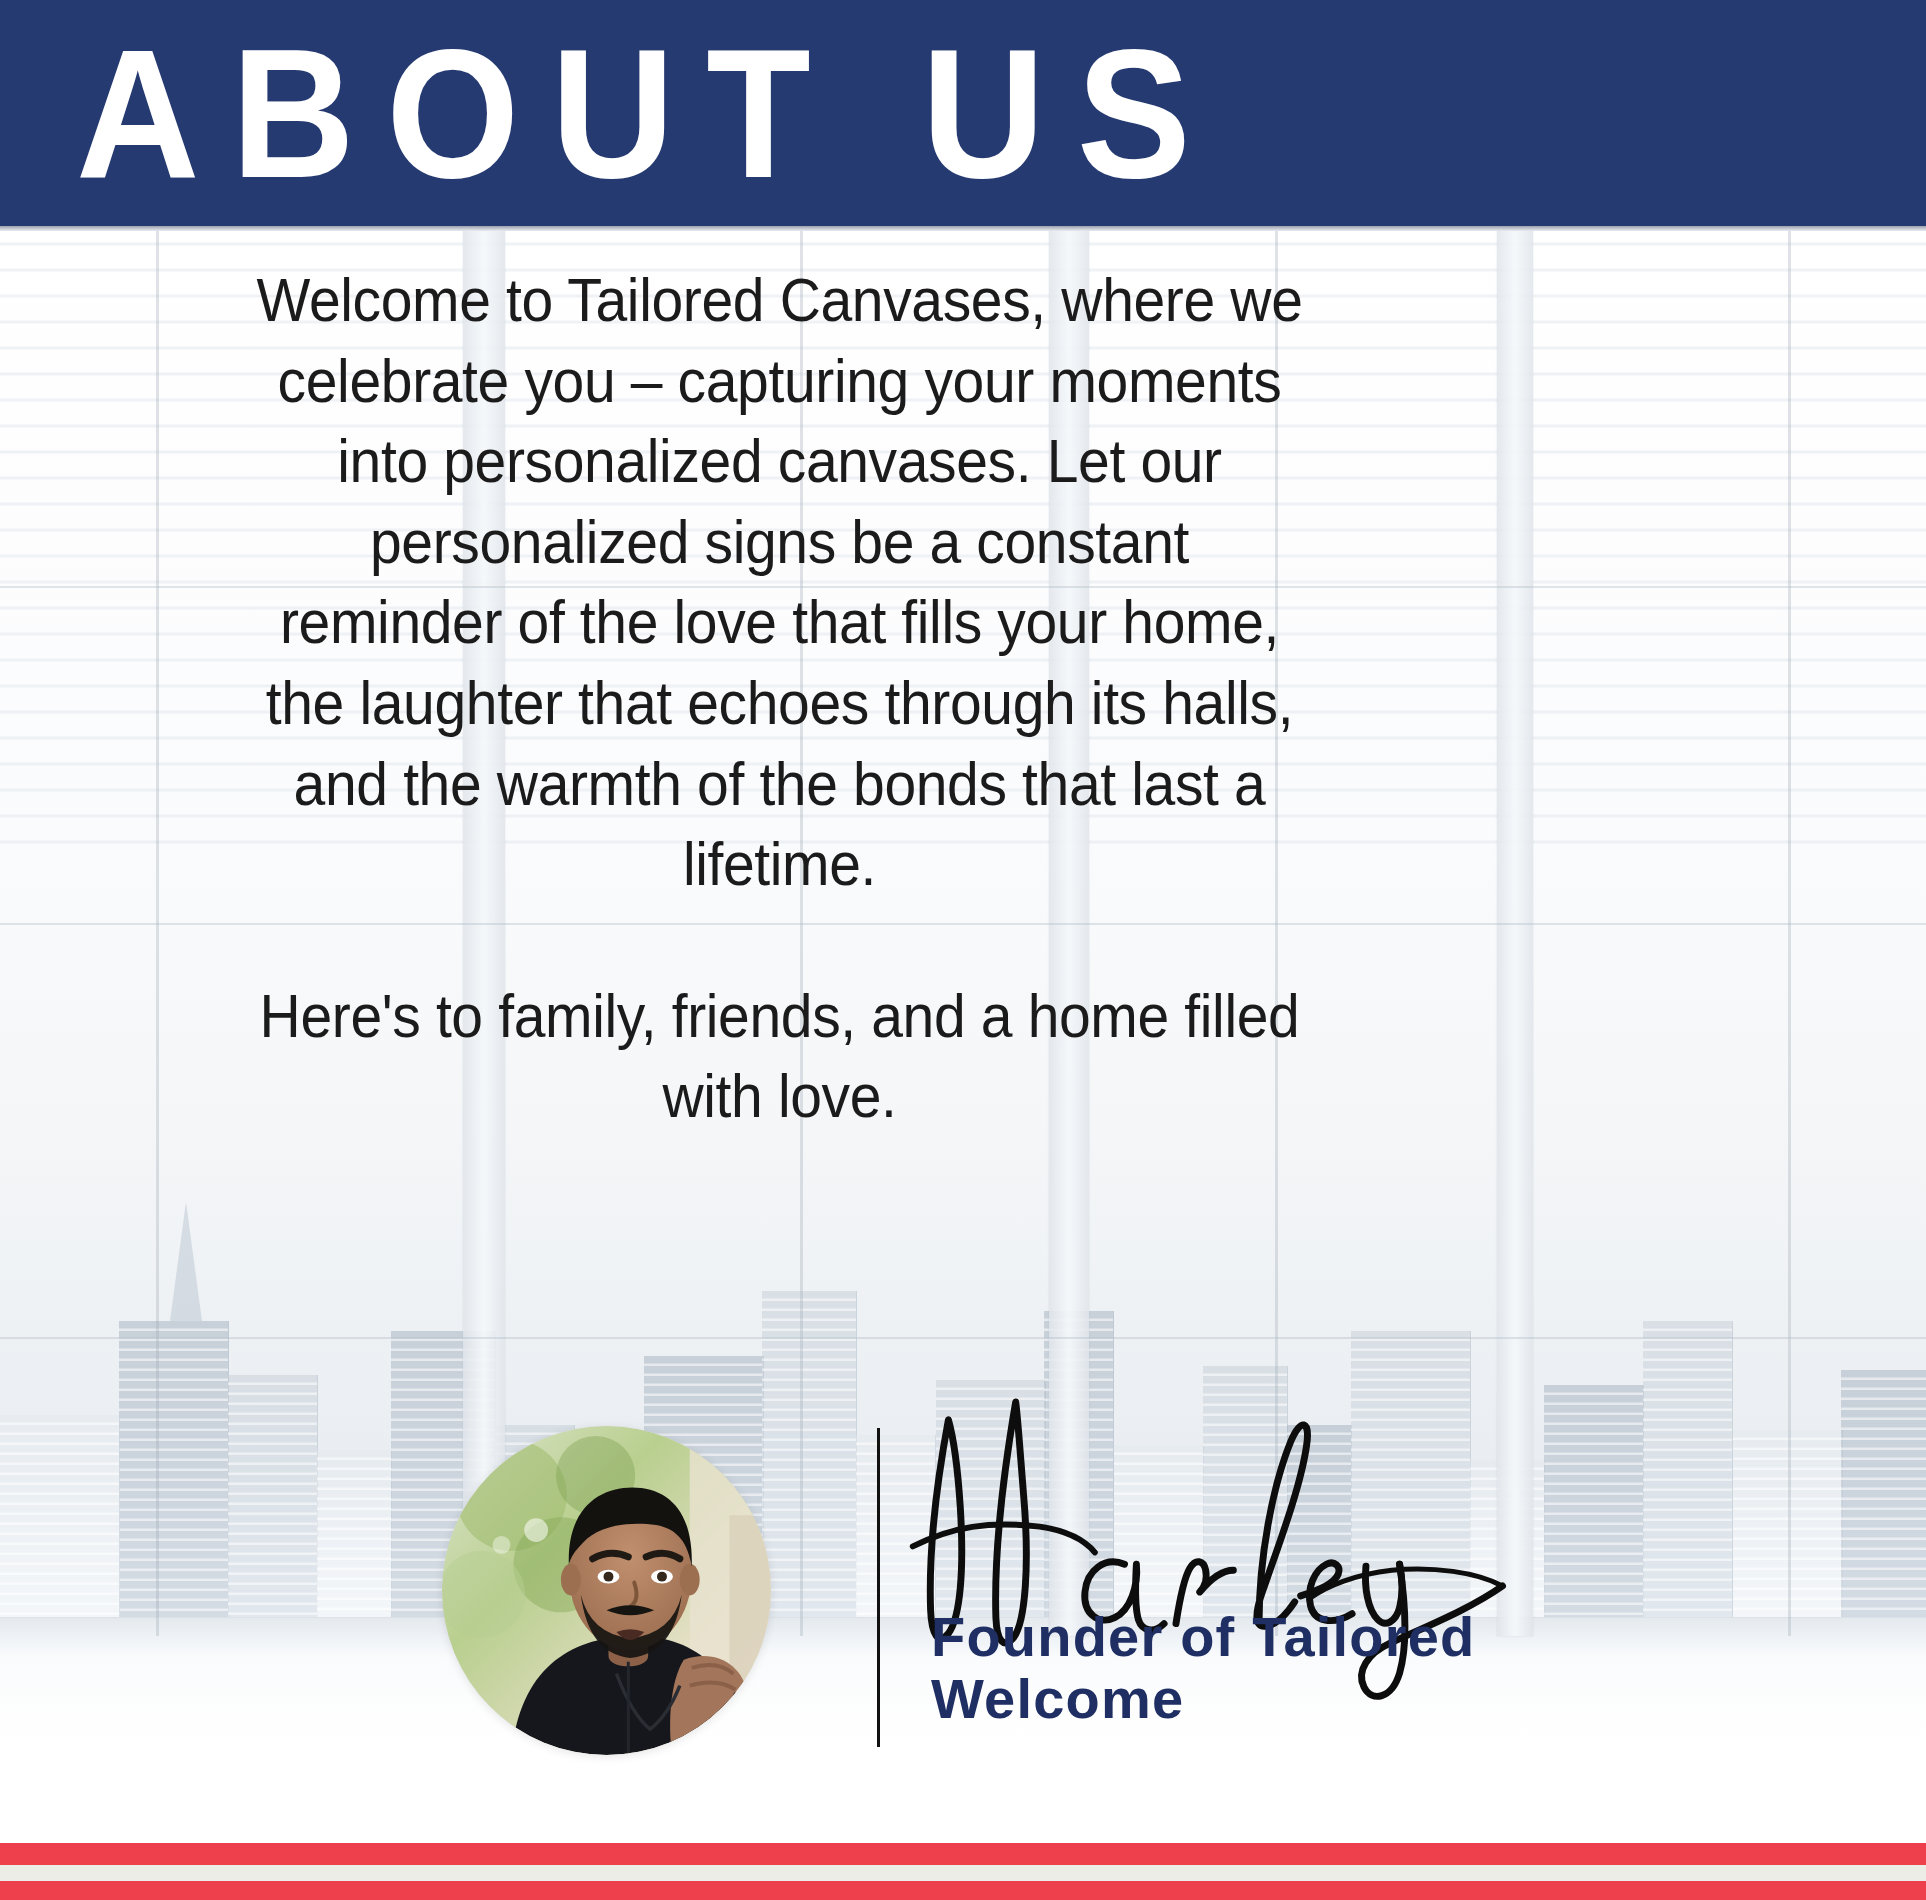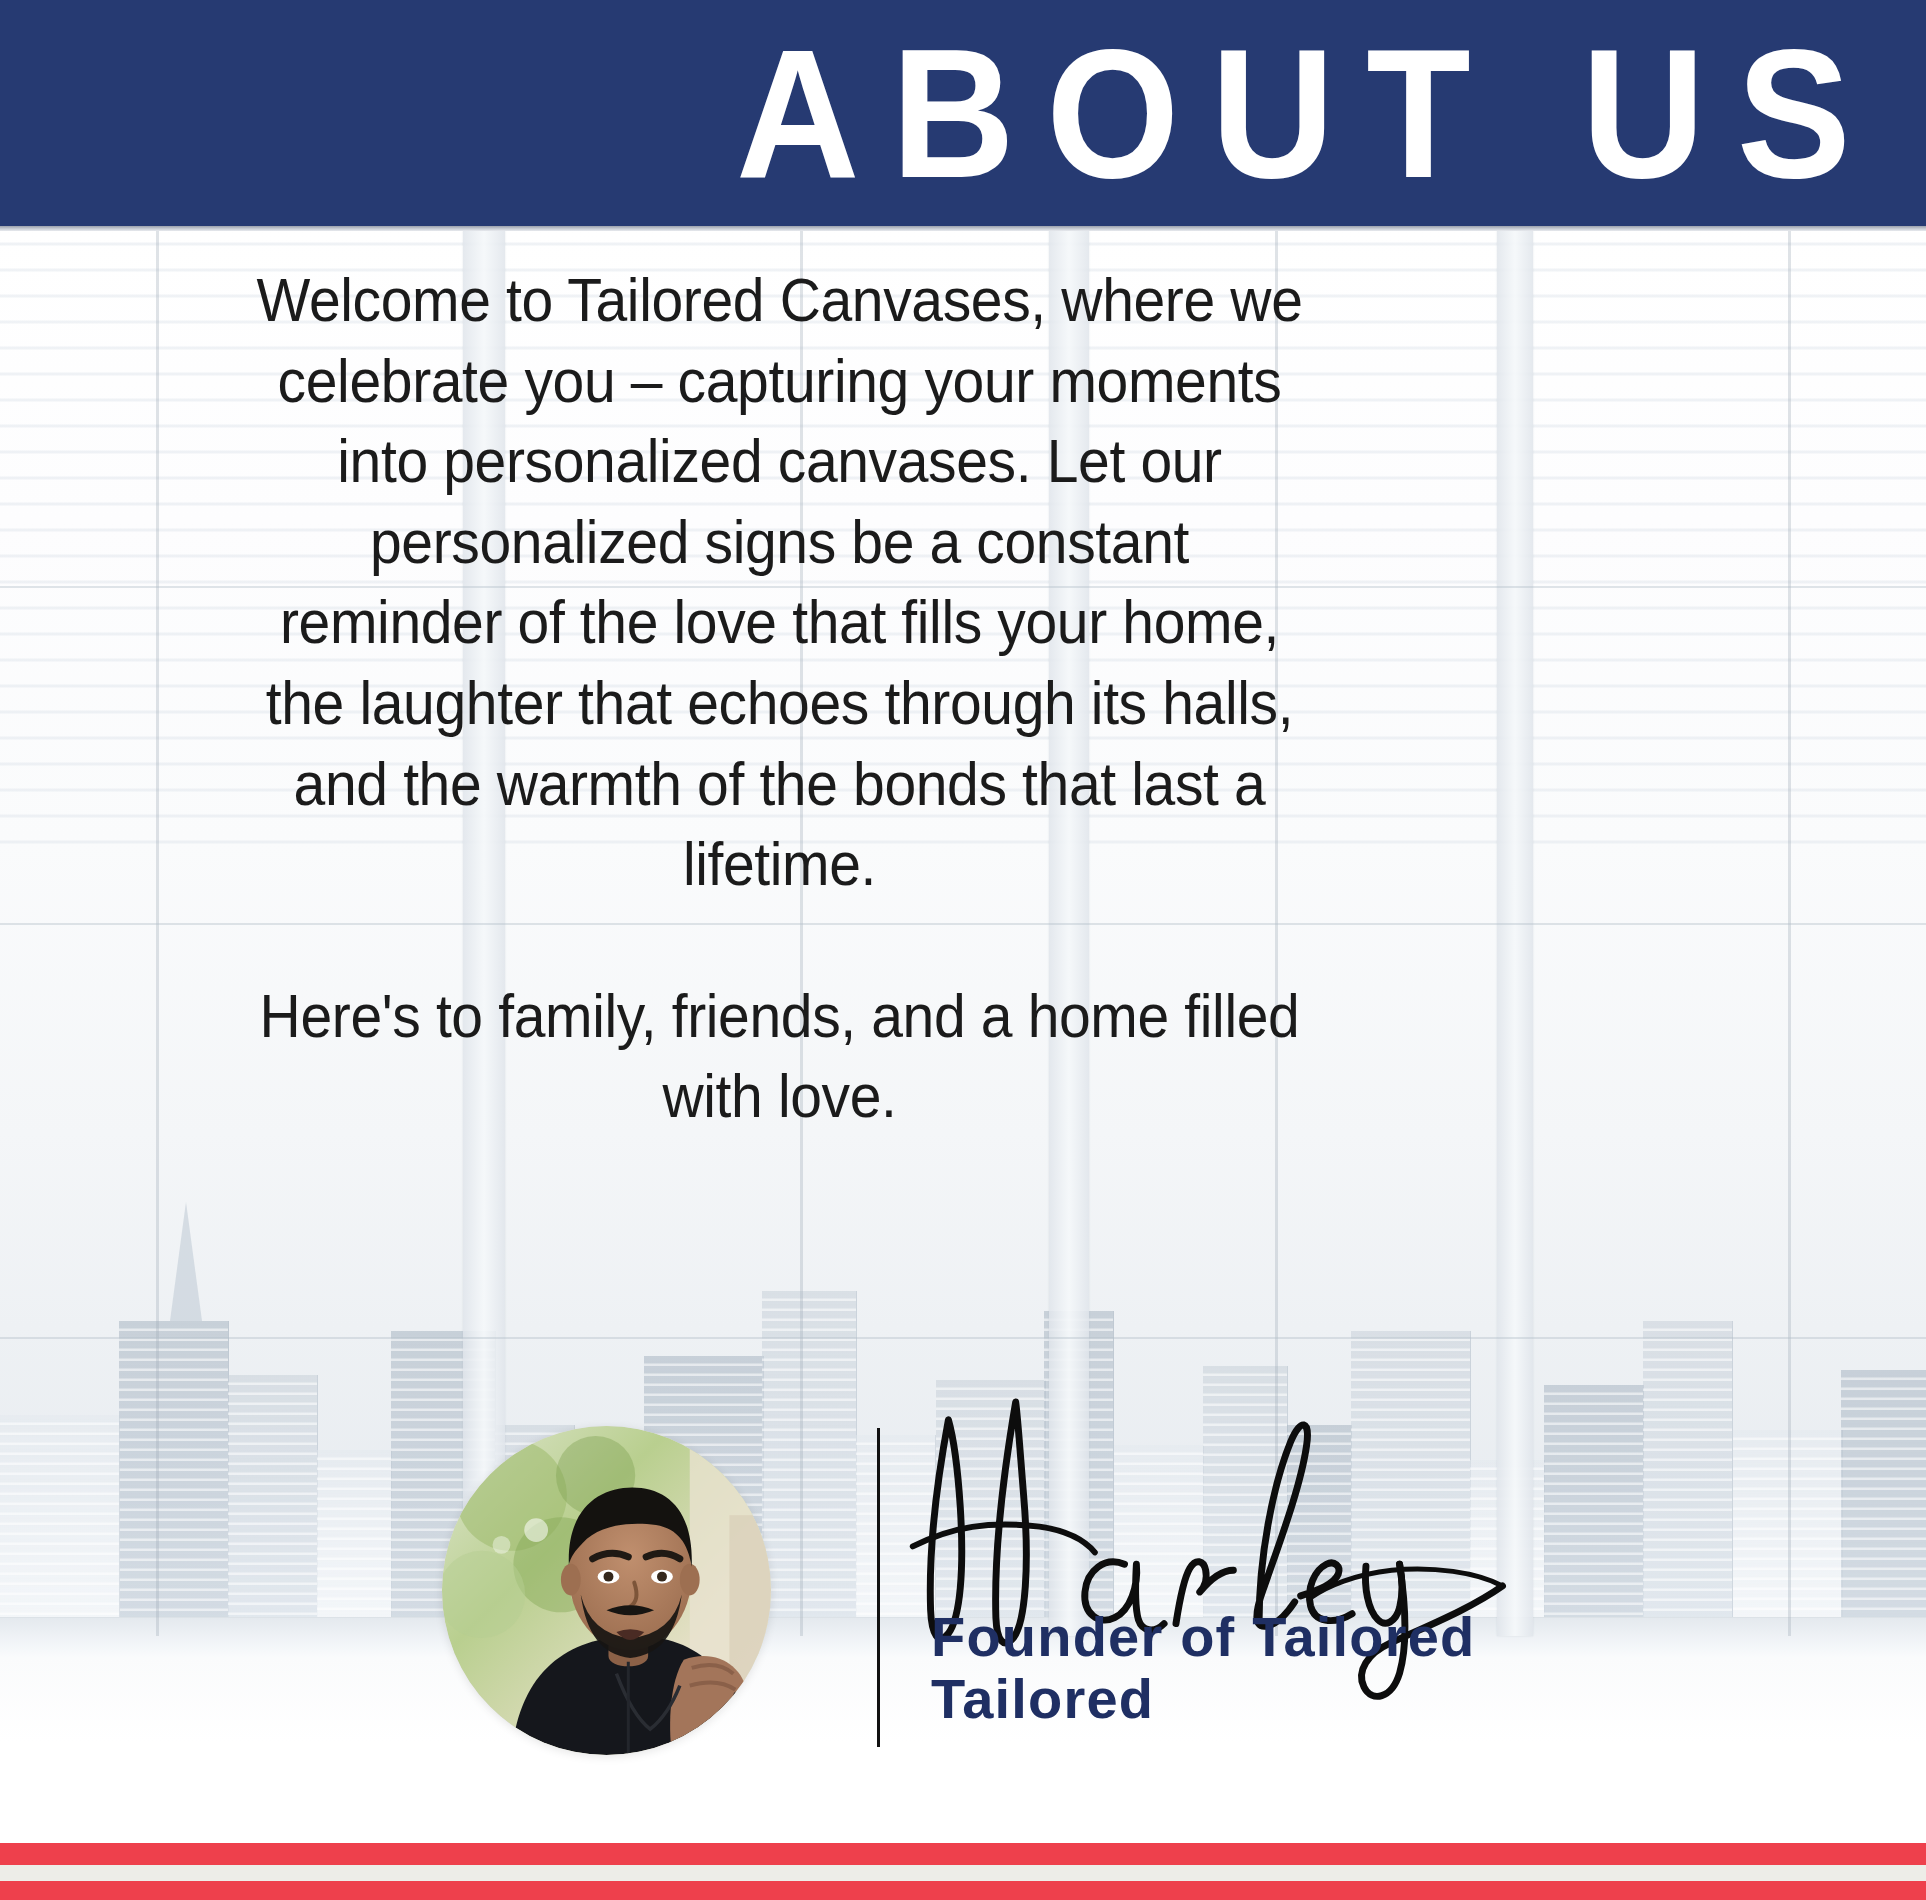--- a/index.html
+++ b/index.html
@@ -133,21 +133,21 @@
   }
 
   
   .banner {
     position: absolute;
     left: 0; top: 0;
     width: 1927px; height: 226px;
     background: #263A72;
     display: flex;
     align-items: center;
-    justify-content: flex-end;
+    justify-content: flex-start;
     overflow: hidden;
     z-index: 20;
   }
   .banner-title {
     color: #ffffff;
     font-family: "Liberation Sans", sans-serif;
     font-weight: 700;
     font-size: 184px;
     line-height: 0.95;
     letter-spacing: 34px;
@@ -451,21 +451,21 @@
           <path d="M480 192 C478 214 482 236 492 246 C500 254 510 248 514 234 C518 218 516 200 514 190" stroke-width="7"></path>
           <path d="M514 190 C520 230 522 272 514 300 C506 326 486 330 478 314 C470 298 482 280 504 270 C538 254 584 236 618 212" stroke-width="7"></path>
 
           <path d="M618 212 C592 198 548 192 506 196 C470 200 440 212 424 224" stroke-width="5"></path>
         </g>
       </svg>
     </div>
 
     <div class="founder-line">
       <div>Founder of Tailored</div>
-      <div>Tailored</div>
+      <div>Welcome</div>
     </div>
   </div>
 
   <div class="stripe-top"></div>
   <div class="stripe-gap"></div>
   <div class="stripe-bottom"></div>
 
 </div>
 
 

